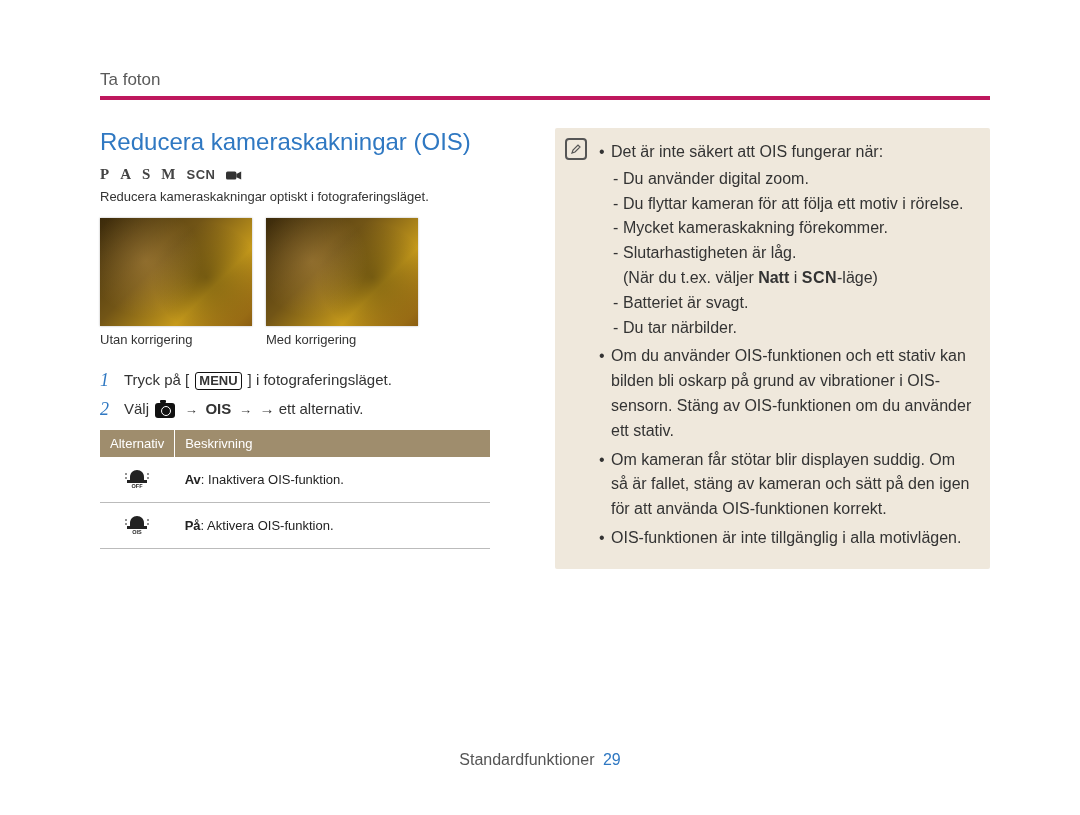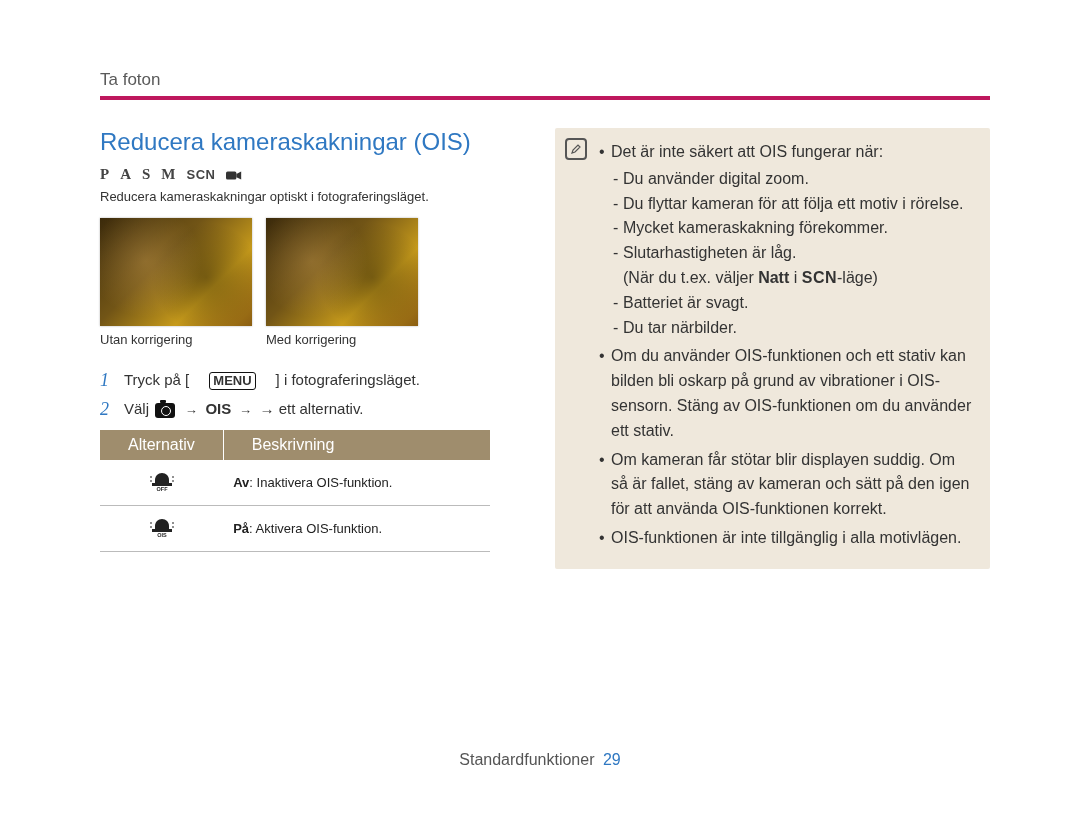--- a/index.html
+++ b/index.html
@@ -47,34 +47,34 @@
   }
   .img-captions { display:flex; gap:14px; margin-bottom: 24px;}
   .img-captions span { width:152px; font-size:13px; color:#333;}
   .steps { list-style:none; }
   .steps li { display:flex; gap:10px; margin-bottom: 10px; font-size:15px; color:#333;}
   .step-num { font-family: Georgia, serif; font-style: italic; font-size:18px; color:#2f78c2; line-height:1; min-width:14px;}
   .pill-menu {
     display:inline-flex; align-items:center; justify-content:center;
     font-weight:700; font-family:Arial,sans-serif; font-size:13px;
     padding:1px 3px 2px; border:1px solid #111; border-radius:3px;
-    line-height:1; margin:0 20px;
+    line-height:1; margin:0 6px;
   }
   .cam-badge {
     display:inline-flex; width:20px; height:15px; background:#111; border-radius:3px;
     position:relative; vertical-align:middle; margin:0 2px;
   }
   .cam-badge::before{ content:''; position:absolute; top:-3px; left:5px; width:6px; height:3px; background:#111; border-radius:1px;}
   .cam-badge::after{ content:''; position:absolute; top:3px; left:6px; width:8px; height:8px; border:1.5px solid #fff; border-radius:50%;}
   .arrow { margin:0 4px; font-size:13px;}
   .b { font-weight:700; }
   .options-table { width: 390px; border-collapse: collapse; margin-top: 12px; font-size:13px;}
   .options-table th {
     background:#9f8d6d; color:#fff; font-weight:400; text-align:left;
-    padding:6px 28px; font-size:16px;
+    padding:6px 10px; font-size:13px;
   }
   .options-table th:first-child { width:70px; border-right:1px solid #fff;}
   .options-table td { border-bottom:1px solid #bbb; padding:10px 10px; vertical-align:middle;}
   .options-table td:first-child { text-align:center; border-right:0; }
   .ois-icon {
     display:inline-block; width:26px; height:22px; position:relative;
   }
   .ois-icon svg { width:26px; height:22px; }
   .note-box {
     background:#efe8dc; padding:12px 14px 14px 44px;

